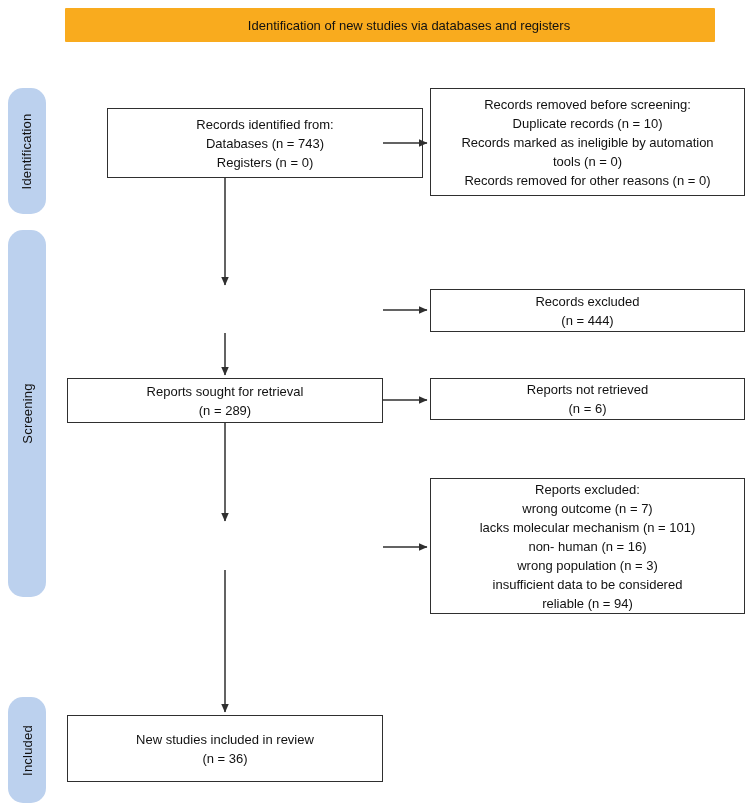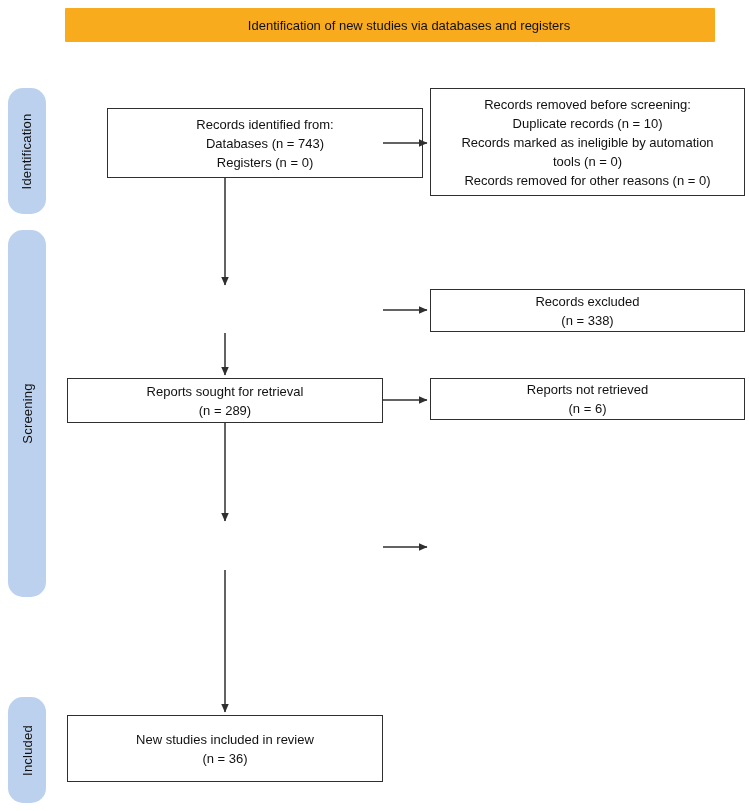--- a/index.html
+++ b/index.html
@@ -106,25 +106,34 @@
 
   <div class="fbox" id="box-records-removed">
     <span class="box-text">Records removed before screening:
 Duplicate records (n = 10)
 Records marked as ineligible by automation
 tools (n = 0)
 Records removed for other reasons (n = 0)</span>
   </div>
   <div class="fbox" id="box-records-excluded">
     <span class="box-text">Records excluded
-(n = 338)</span>
+(n = 444)</span>
   </div>
   <div class="fbox" id="box-reports-not-retrieved">
     <span class="box-text">Reports not retrieved
 (n = 6)</span>
+  </div>
+  <div class="fbox" id="box-reports-excluded">
+    <span class="box-text">Reports excluded:
+wrong outcome (n = 7)
+lacks molecular mechanism (n = 101)
+non- human (n = 16)
+wrong population (n = 3)
+insufficient data to be considered
+reliable (n = 94)</span>
   </div>
 
   <svg class="arrow-layer" width="749" height="811" viewBox="0 0 749 811">
     <defs>
       <marker id="ah" markerWidth="10" markerHeight="9" refX="8.5" refY="4" orient="auto" markerUnits="userSpaceOnUse">
         <path d="M0,0 L9,4 L0,8 z" fill="#2F2F2F"></path>
       </marker>
     </defs>
     <path class="arrow" d="M225,178 L225,285" marker-end="url(#ah)"></path>
     <path class="arrow" d="M225,333 L225,375" marker-end="url(#ah)"></path>

